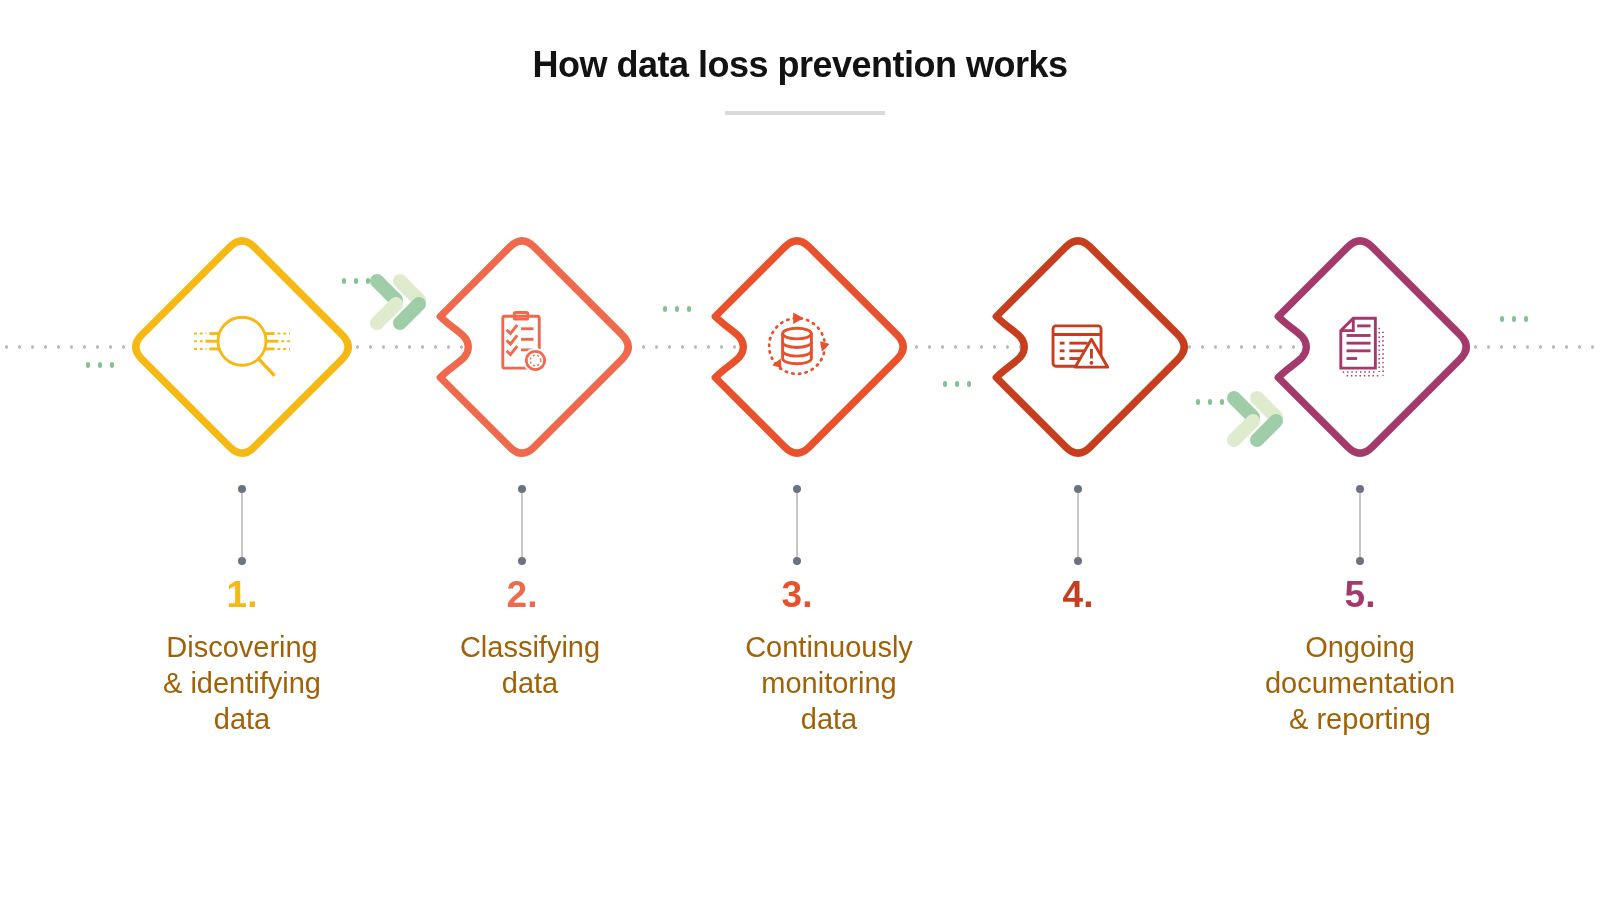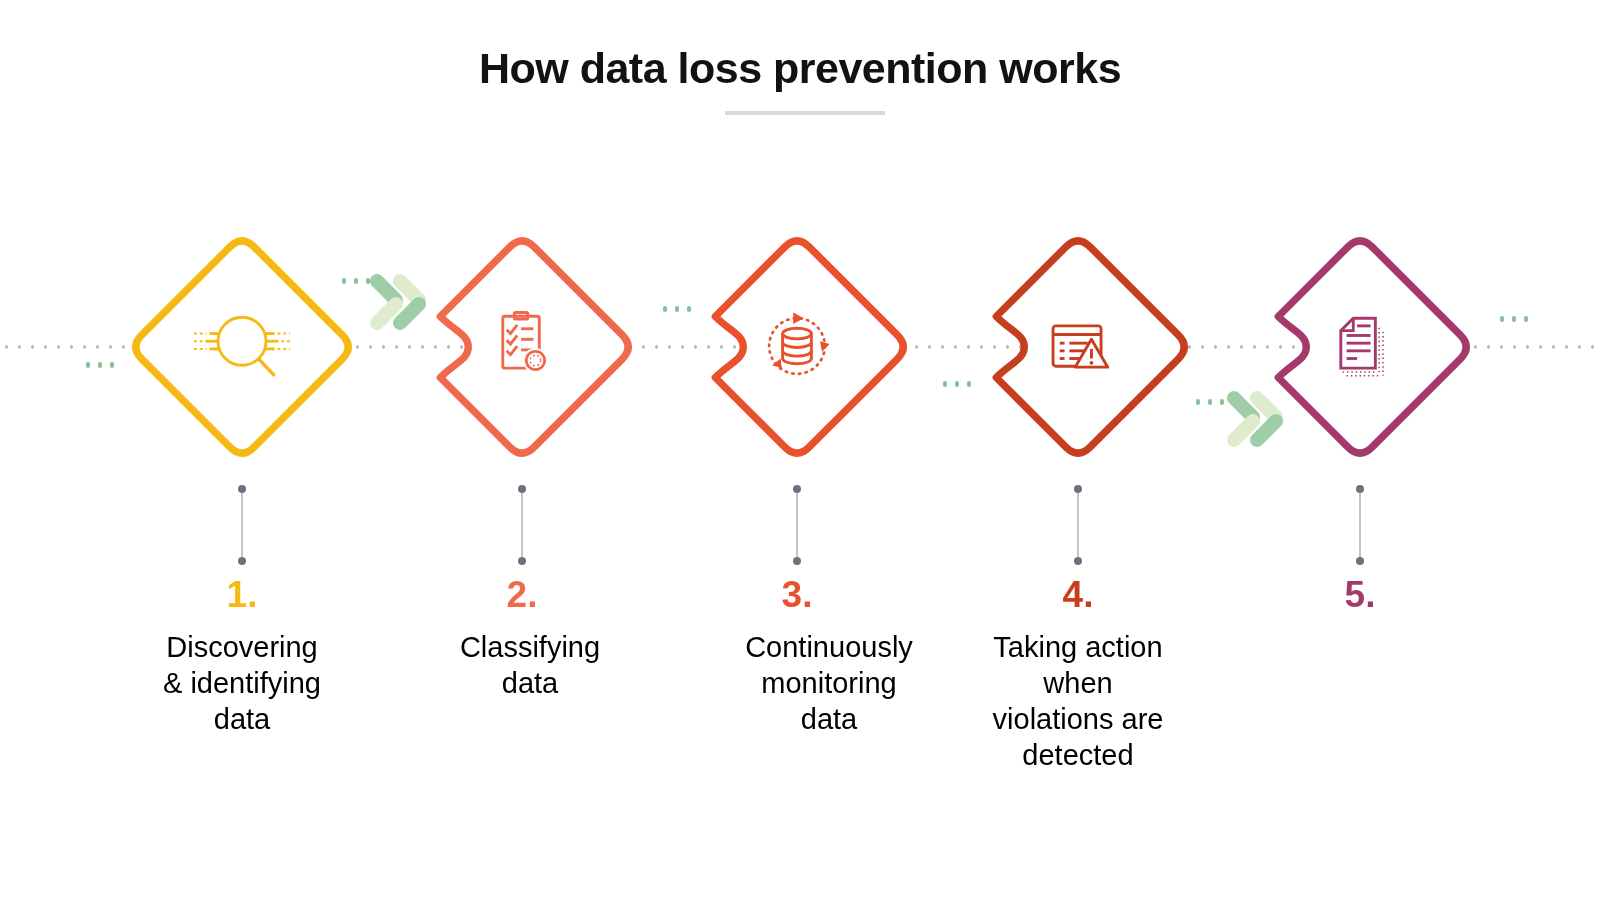--- a/index.html
+++ b/index.html
@@ -1,36 +1,36 @@
 <!DOCTYPE html>
 <html><head>
 <meta charset="utf-8">
 <style>
   html,body{margin:0;padding:0;background:#fff;}
   .canvas{position:relative;width:1600px;height:900px;background:#ffffff;overflow:hidden;
           font-family:"Liberation Sans",sans-serif;}
   .title{position:absolute;top:44px;left:0;width:100%;text-align:center;
-         font-size:43px;font-weight:800;color:#121212;letter-spacing:-0.5px;}
+         font-size:36px;font-weight:800;color:#121212;letter-spacing:-0.5px;}
   .title-underline{position:absolute;top:111px;left:725px;width:160px;height:4px;background:#dadada;}
   .dotline{position:absolute;top:345px;left:0;width:1600px;height:4px;
            background-image:radial-gradient(circle,#bdbdbd 1.6px,transparent 1.9px);
            background-size:13px 4px;background-repeat:repeat-x;z-index:1;}
   .gdots{position:absolute;display:flex;gap:8px;z-index:2;}
   .gdot{width:4px;height:6px;border-radius:2px;background:#84c293;}
   .chev{position:absolute;z-index:2;}
   .diamond{position:absolute;width:244px;height:244px;top:225px;z-index:3;}
   .icon{position:absolute;width:96px;height:96px;top:299px;z-index:4;}
   .connector{position:absolute;top:489px;width:2px;height:72px;background:#c6c6c6;z-index:2;}
   .connector::before,.connector::after{content:"";position:absolute;left:50%;transform:translateX(-50%);
       width:8px;height:8px;border-radius:50%;background:#6b7280;}
   .connector::before{top:-4px;}
   .connector::after{bottom:-4px;}
   .num{position:absolute;top:574px;width:280px;text-align:center;font-size:37px;font-weight:700;z-index:2;}
   .label{position:absolute;top:629px;width:300px;text-align:center;font-size:29px;line-height:36px;
-         color:#000000;font-weight:500;z-index:2;}
+         color:#a16207;font-weight:500;z-index:2;}
 </style>
 </head>
 <body>
 
 <div class="canvas">
 
   <div class="title">How data loss prevention works</div>
   <div class="title-underline"></div>
 
   <div class="dotline"></div>
@@ -162,21 +162,20 @@
         <line x1="41" y1="54" x2="60" y2="54"></line>
       <line x1="31" y1="62" x2="36" y2="62"></line>
         <line x1="41" y1="62" x2="53" y2="62"></line>
       <path d="M64,42 L81,71 L47,71 Z" fill="#ffffff" stroke-linejoin="round"></path>
       <line x1="64" y1="52" x2="64" y2="62"></line>
     </g>
     <circle cx="64" cy="66.5" r="2" fill="#C63E1E"></circle>
   </svg>
   <div class="connector" style="left:1077px"></div>
   <div class="num" style="left: 938px; color: rgb(198, 62, 30);">4.</div>
-  <div class="label" style="left:928px">Taking action<br>when<br>violations are<br>detected</div>
 
   <svg class="diamond" style="left:1238px" viewBox="0 0 200 200">
     <path d="M109.9,17.9 L182.1,90.1 Q192,100 182.1,109.9 L109.9,182.1 Q100,192 90.1,182.1 L33,125 C45,113 56,110 56,100 C56,90 45,87 33,75 L90.1,17.9 Q100,8 109.9,17.9 Z" fill="#ffffff" stroke-width="6" stroke-linejoin="round" stroke="#A43A6C"></path>
   </svg>
   <svg class="icon" style="left:1312px" viewBox="0 0 100 100">
     <g fill="none" stroke="#A43A6C">
       <g stroke-width="1.6" stroke-dasharray="1.5 3">
         <line x1="70" y1="30" x2="70" y2="76"></line>
           <line x1="74" y1="34" x2="74" y2="80"></line>
         <line x1="32" y1="76" x2="66" y2="76"></line>
@@ -188,14 +187,15 @@
         <line x1="47" y1="28" x2="61" y2="28"></line>
         <line x1="36" y1="38" x2="61" y2="38"></line>
         <line x1="36" y1="46" x2="61" y2="46"></line>
         <line x1="36" y1="54" x2="61" y2="54"></line>
         <line x1="36" y1="62" x2="47" y2="62"></line>
       </g>
     </g>
   </svg>
   <div class="connector" style="left:1359px"></div>
   <div class="num" style="left: 1220px; color: rgb(164, 58, 108);">5.</div>
+  <div class="label" style="left:1210px">Ongoing<br>documentation<br>&amp; reporting</div>
 
 </div>
 
 </body></html>

